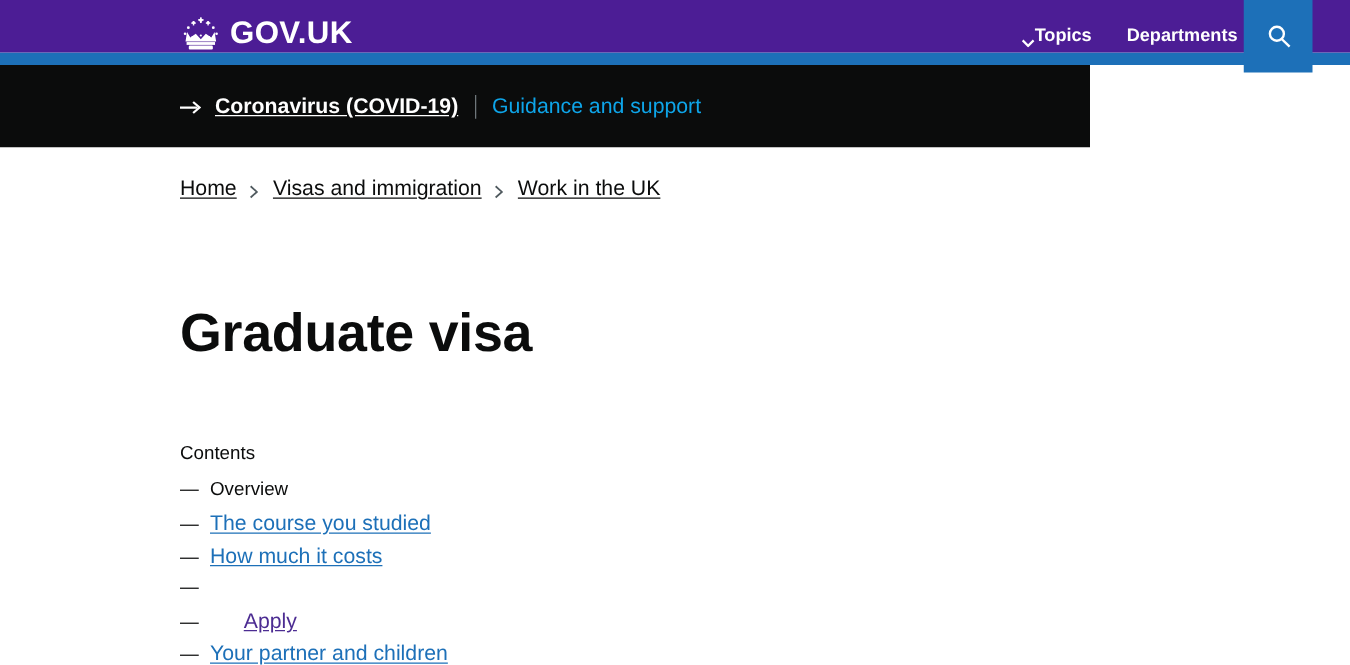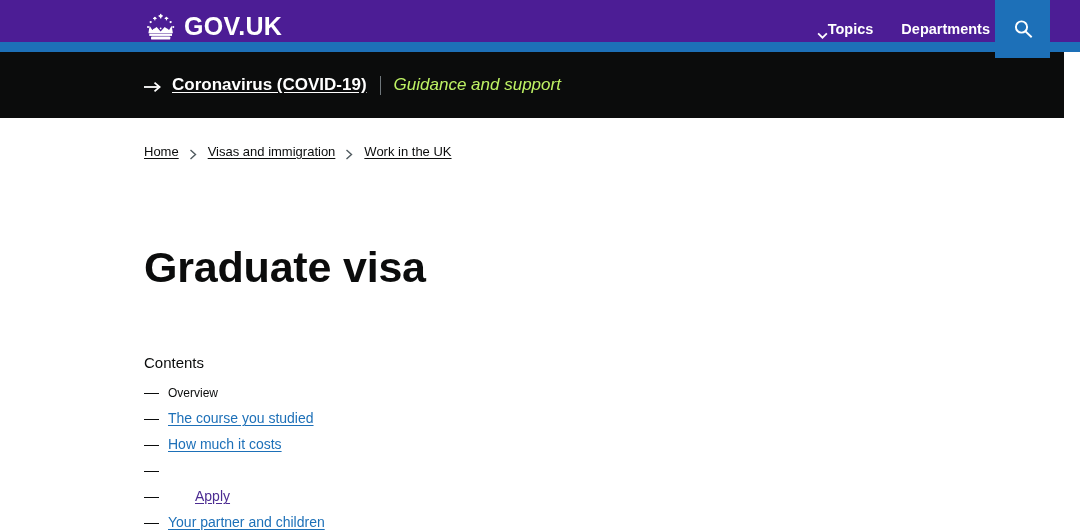--- a/index.html
+++ b/index.html
@@ -97,21 +97,21 @@
 
   
   .accent-bar {
     width: 1080px;
     height: 10px;
     background: #1d70b8;
   }
 
   
   .covid-banner {
-    width: 1064px;
+    width: 872px;
     height: 66px;
     background: #0b0c0c;
     display: flex;
     align-items: center;
   }
 
   .covid-inner {
     margin-left: 144px;
     display: flex;
     align-items: center;
@@ -134,43 +134,42 @@
   }
 
   .covid-divider {
     width: 1px;
     height: 19px;
     background: #6f777b;
     margin: 0 13px;
   }
 
   .covid-text {
-    color: #bef264;
+    color: #0ea5e9;
     font-size: 17px;
     white-space: nowrap;
-    font-style: italic;
   }
 
   
   .content {
     padding-left: 144px;
     padding-top: 16px;
     background: #ffffff;
   }
 
   .breadcrumb {
     display: flex;
     align-items: center;
     height: 24px;
     margin-top: 5px;
   }
 
   .breadcrumb-link {
     color: #0b0c0c;
-    font-size: 13px;
+    font-size: 17px;
     text-underline-offset: 2px;
     white-space: nowrap;
   }
 
   .breadcrumb-sep {
     width: 9px;
     height: 11px;
     display: block;
     margin: 0 10px;
   }
@@ -202,30 +201,30 @@
   }
 
   .dash {
     color: #0b0c0c;
     font-size: 15px;
     width: 24px;
     flex: 0 0 24px;
   }
 
   .contents-link {
-    font-size: 14px;
+    font-size: 17px;
     color: #1d70b8;
     text-underline-offset: 2px;
     white-space: nowrap;
   }
 
   .contents-link.visited { color: #4c2c92; margin-left: 27px; }
 
   .contents-current {
-    font-size: 12px;
+    font-size: 15px;
     color: #0b0c0c;
     text-decoration: none;
     white-space: nowrap;
   }
 </style>
 </head>
 <body>
 
 <header class="govuk-header">
   <div class="header-inner">

